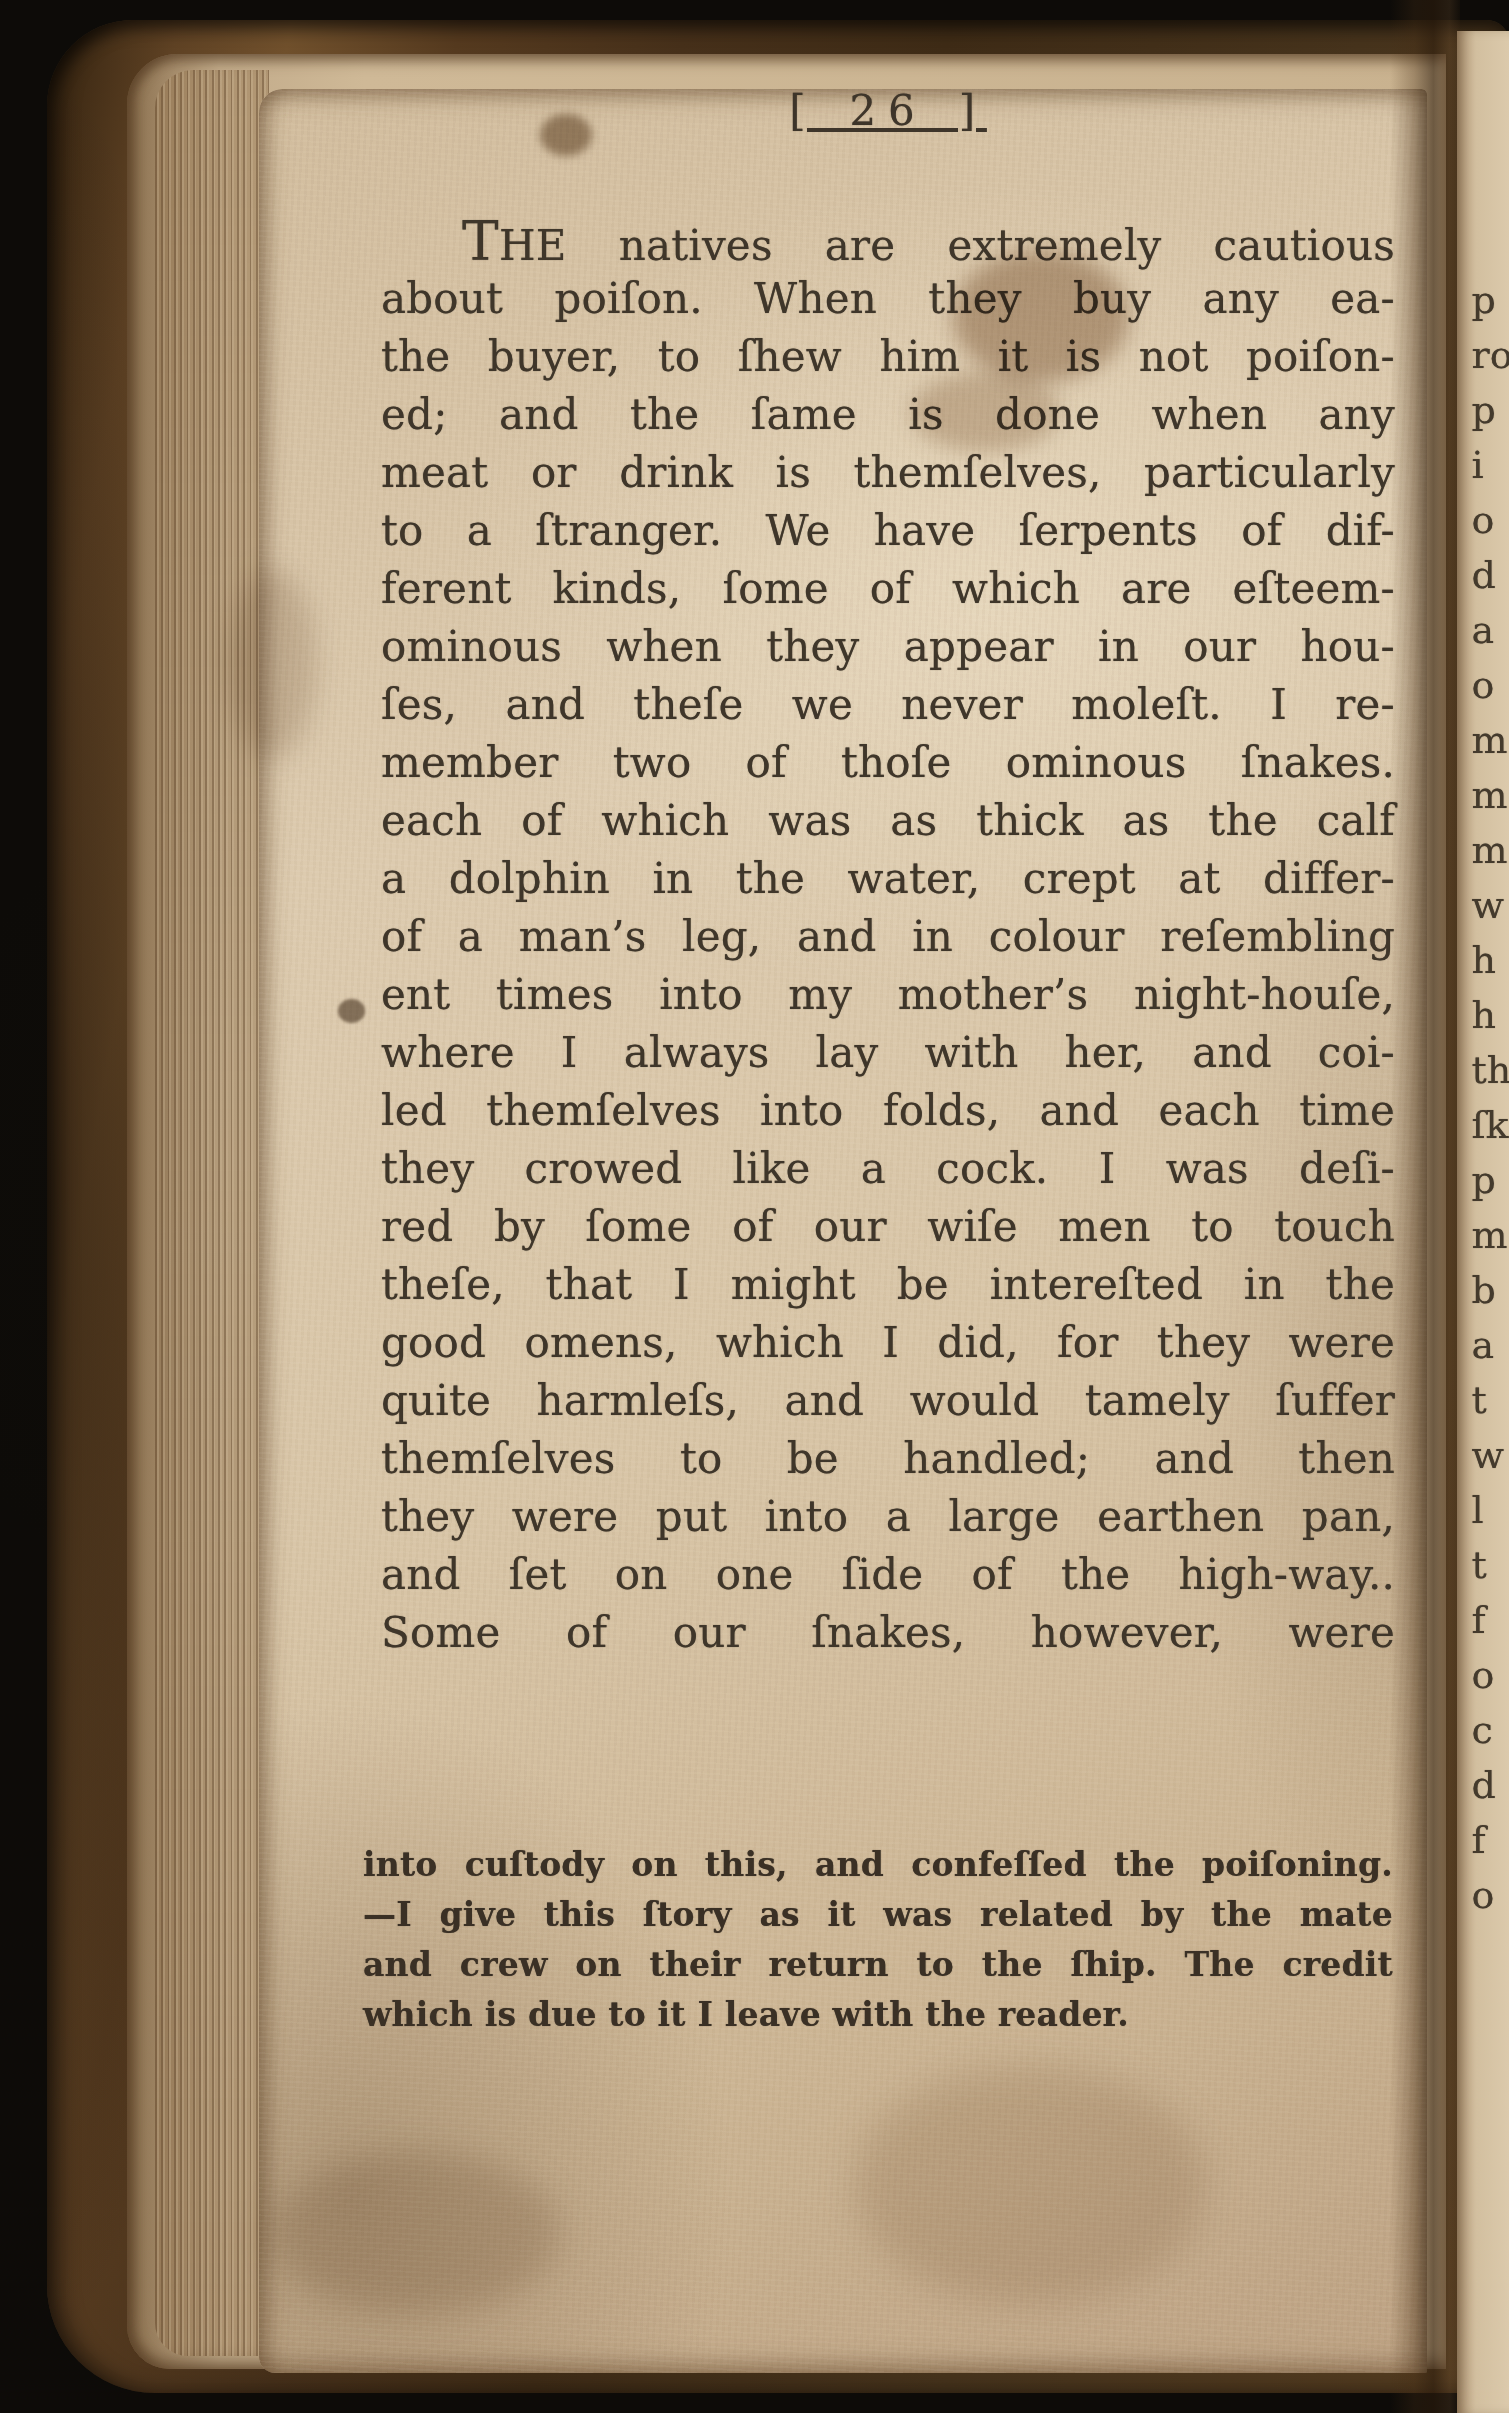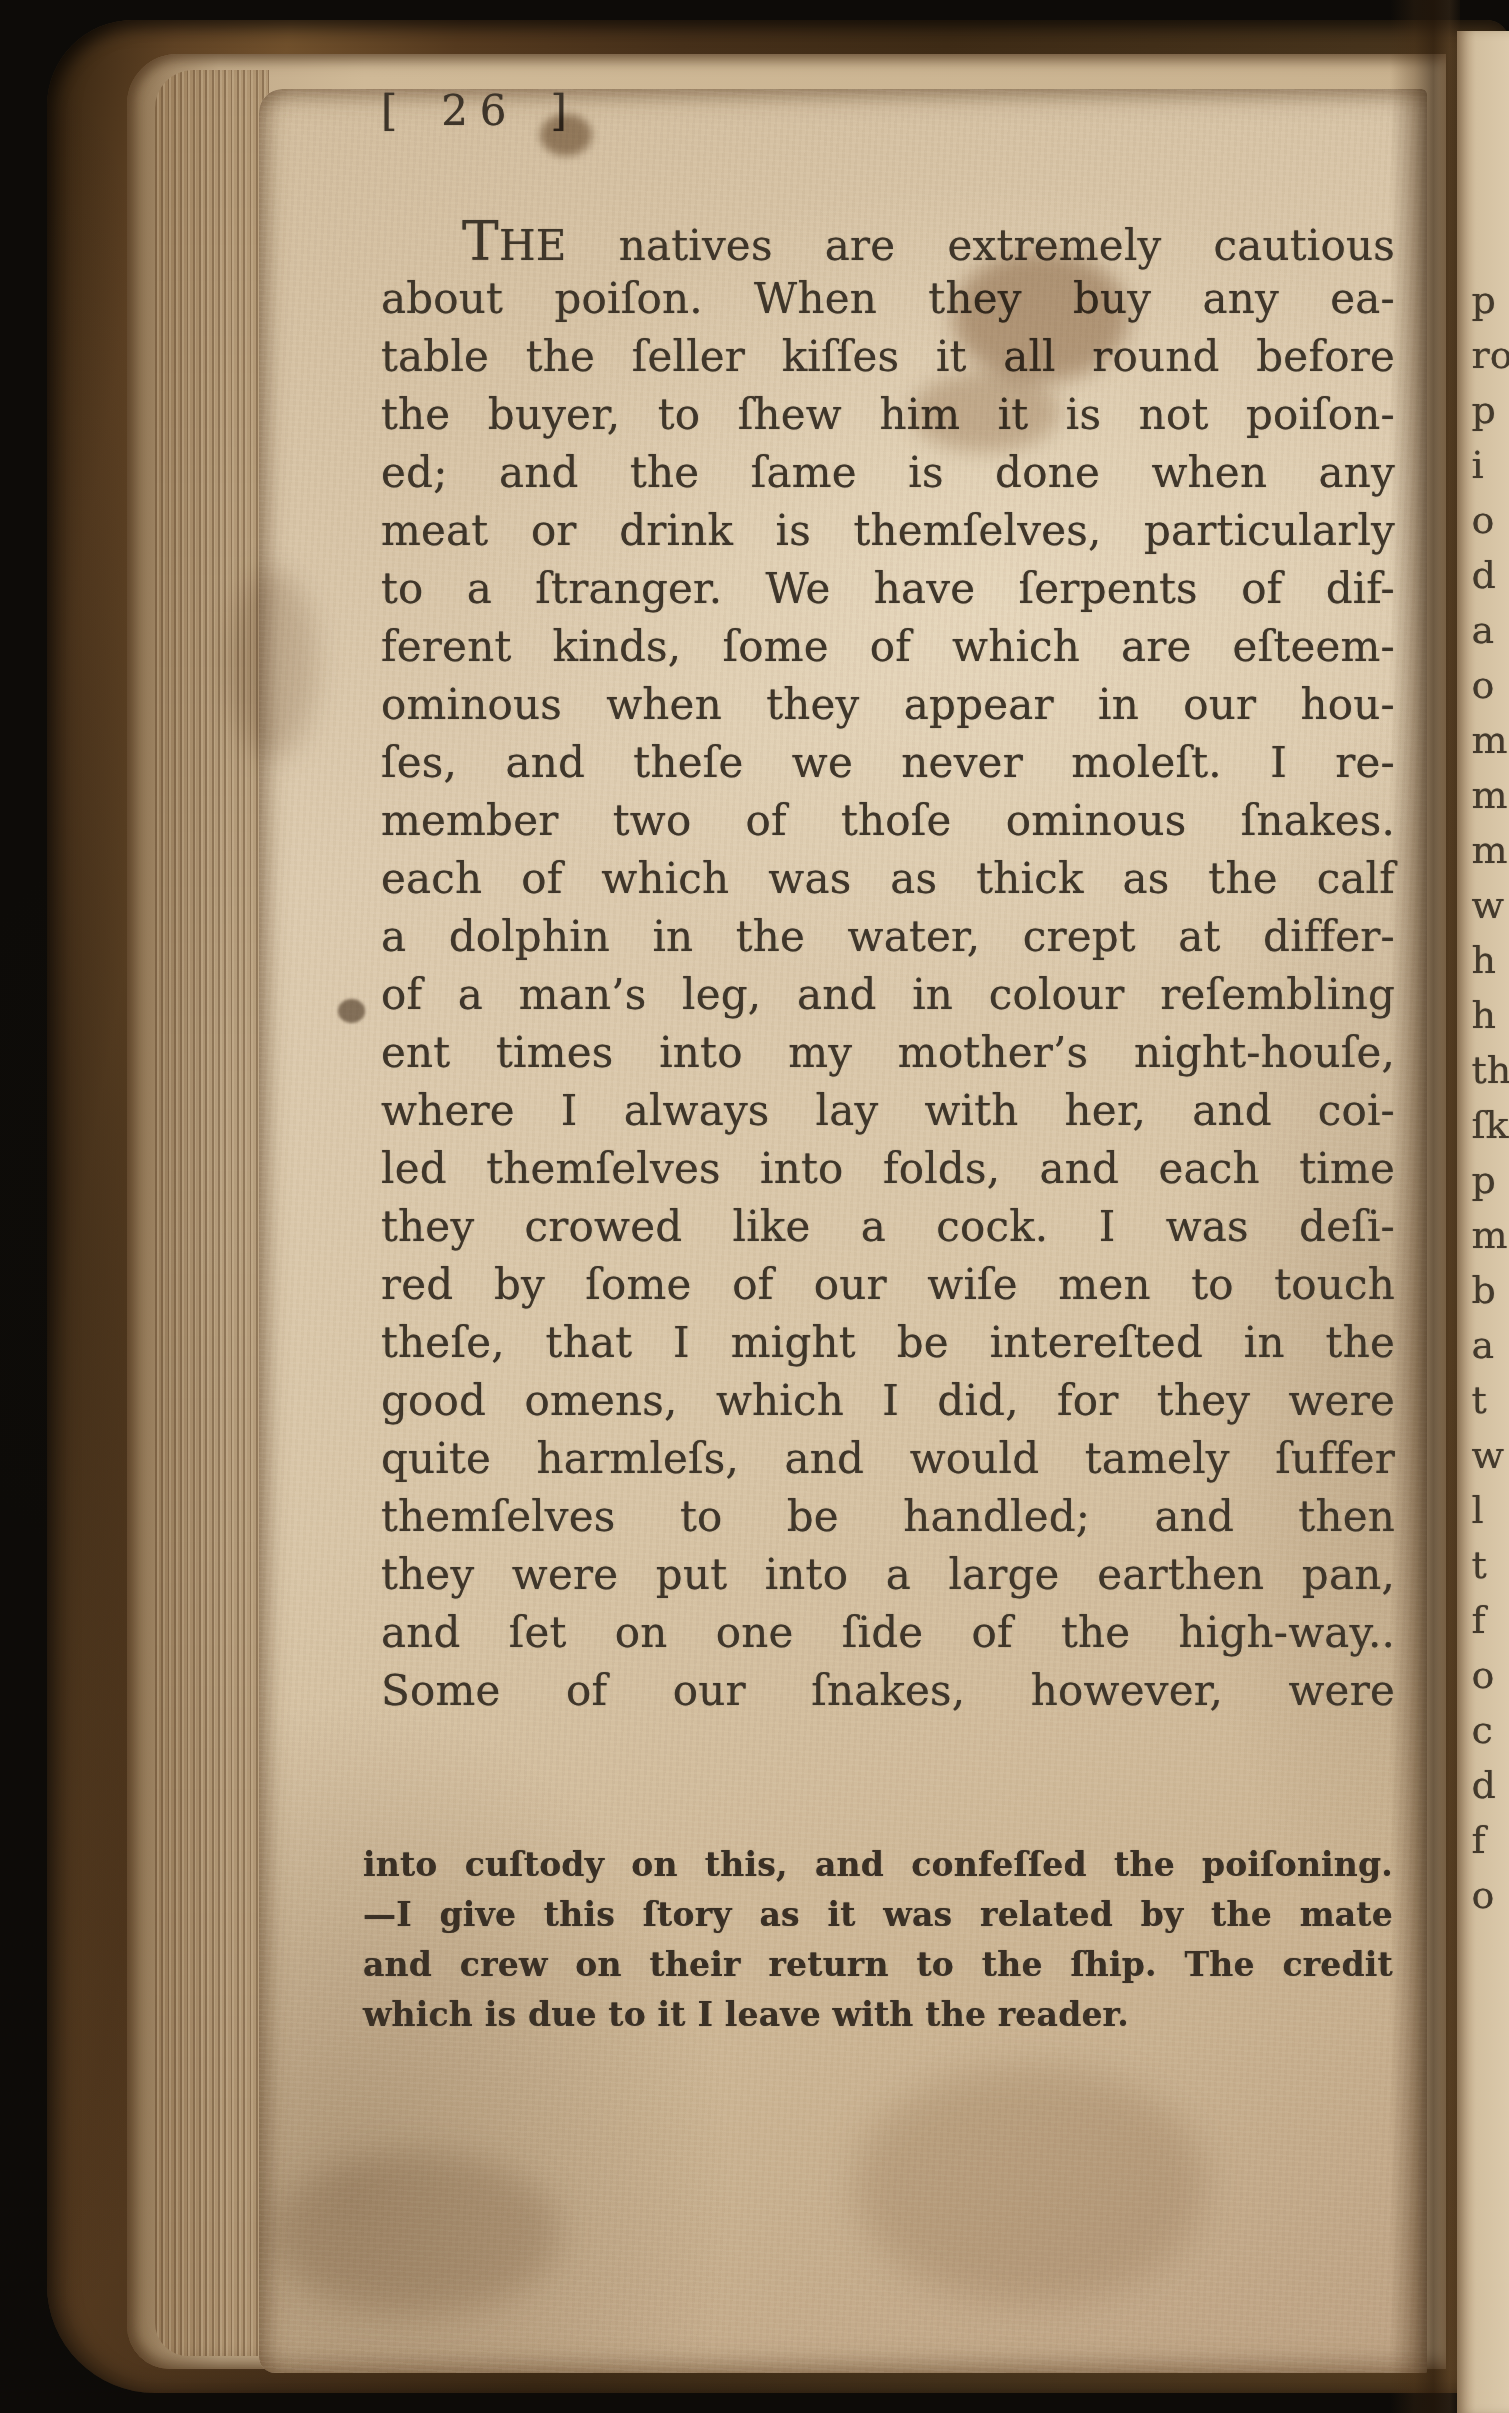--- a/index.html
+++ b/index.html
@@ -51,23 +51,24 @@
   .grain{
     position:absolute;left:259px;top:89px;width:1168px;height:2284px;border-radius:23.5px 5.4px 1.8px 16.3px;
     background:
       repeating-linear-gradient(93deg, rgba(120,95,65,0.045) 0 2.7px, transparent 2.7px 6.3px),
       repeating-linear-gradient(3deg, rgba(255,250,235,0.05) 0 1.8px, transparent 1.8px 5.4px);
     pointer-events:none;
   }
   
   .page-header{
     position:absolute;left:381px;top:78px;width:1014px;z-index:3;
-    text-align:left;font-size:42px;line-height:65px;
+    text-align:center;font-size:42px;line-height:65px;
     letter-spacing:11.7px;word-spacing:7.2px;color:#3e352a;
     text-shadow:0 0 0.9px rgba(62,53,42,0.7);
+    text-decoration:underline;
   }
   .body-block{position:absolute;left:381px;top:188px;width:1014px;z-index:3;}
   .body-line{
     height:58px;line-height:58px;font-size:42px;color:#3f362a;
     text-align:justify;text-align-last:justify;letter-spacing:0.2px;
     text-shadow:0 0 0.9px rgba(62,53,42,0.75);
     white-space:nowrap;overflow:visible;
   }
   .body-line{white-space:normal;}
   .body-line:first-child{text-indent:81px;margin-top:24px;}
@@ -116,21 +117,20 @@
   <div class="page-ribs"></div>
 
   <div class="main-page"></div>
   <div class="grain"></div>
 
   <div class="page-header">[ 26 ]</div>
 
   <div class="body-block">
       <div class="body-line">THE natives are extremely cautious</div>
       <div class="body-line">about poiſon. When they buy any ea-</div>
-      <div class="body-line">table the ſeller kiſſes it all round before</div>
       <div class="body-line">the buyer, to ſhew him it is not poiſon-</div>
       <div class="body-line">ed; and the ſame is done when any</div>
       <div class="body-line">meat or drink is themſelves, particularly</div>
       <div class="body-line">to a ſtranger. We have ſerpents of dif-</div>
       <div class="body-line">ferent kinds, ſome of which are eſteem-</div>
       <div class="body-line">ominous when they appear in our hou-</div>
       <div class="body-line">ſes, and theſe we never moleſt. I re-</div>
       <div class="body-line">member two of thoſe ominous ſnakes.</div>
       <div class="body-line">each of which was as thick as the calf</div>
       <div class="body-line">a dolphin in the water, crept at differ-</div>

